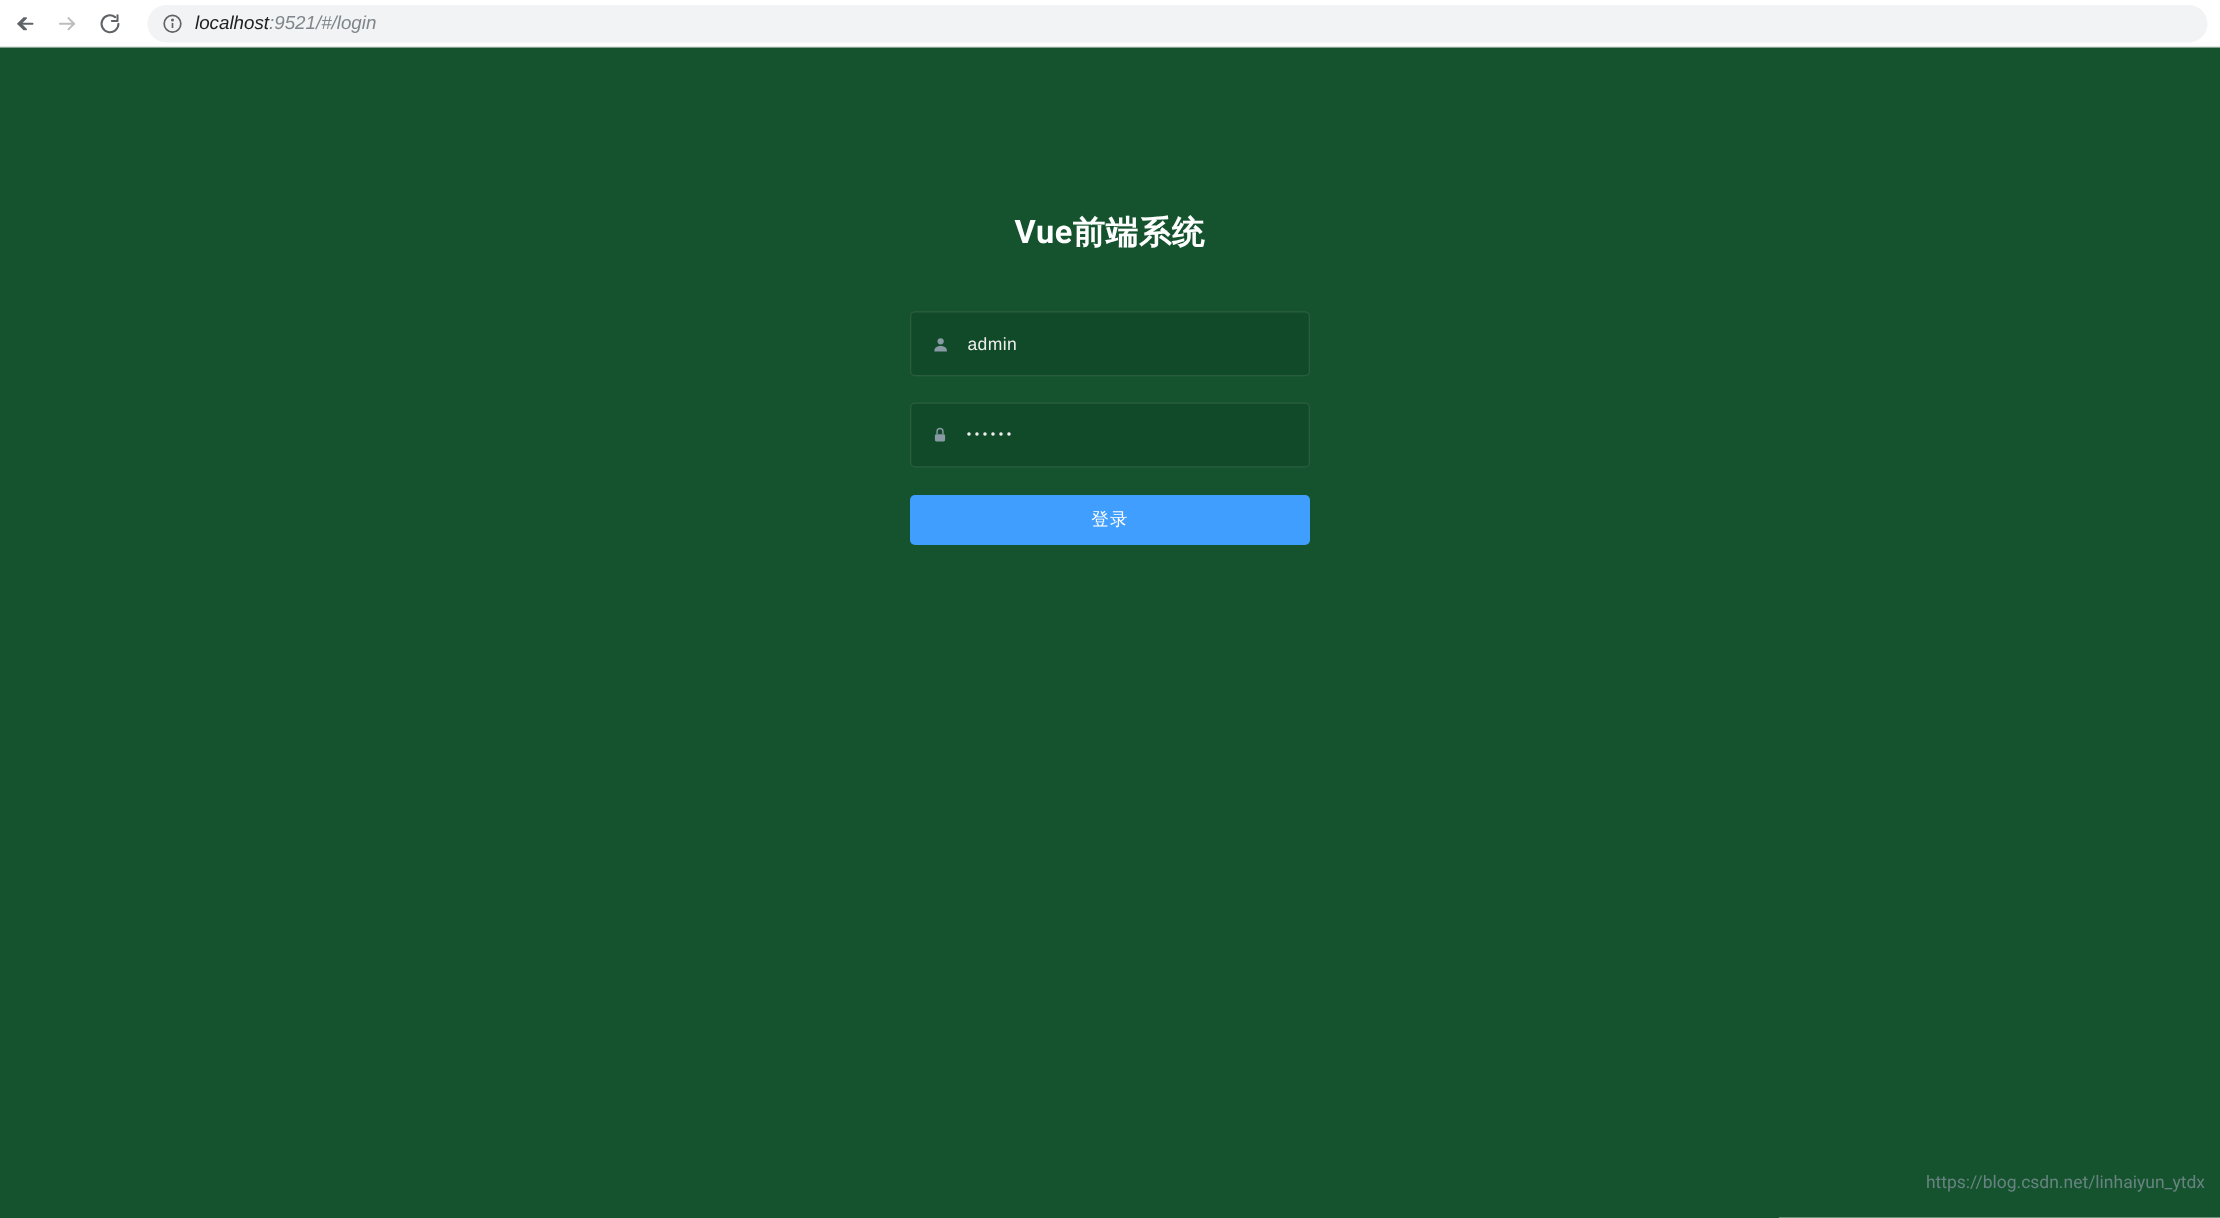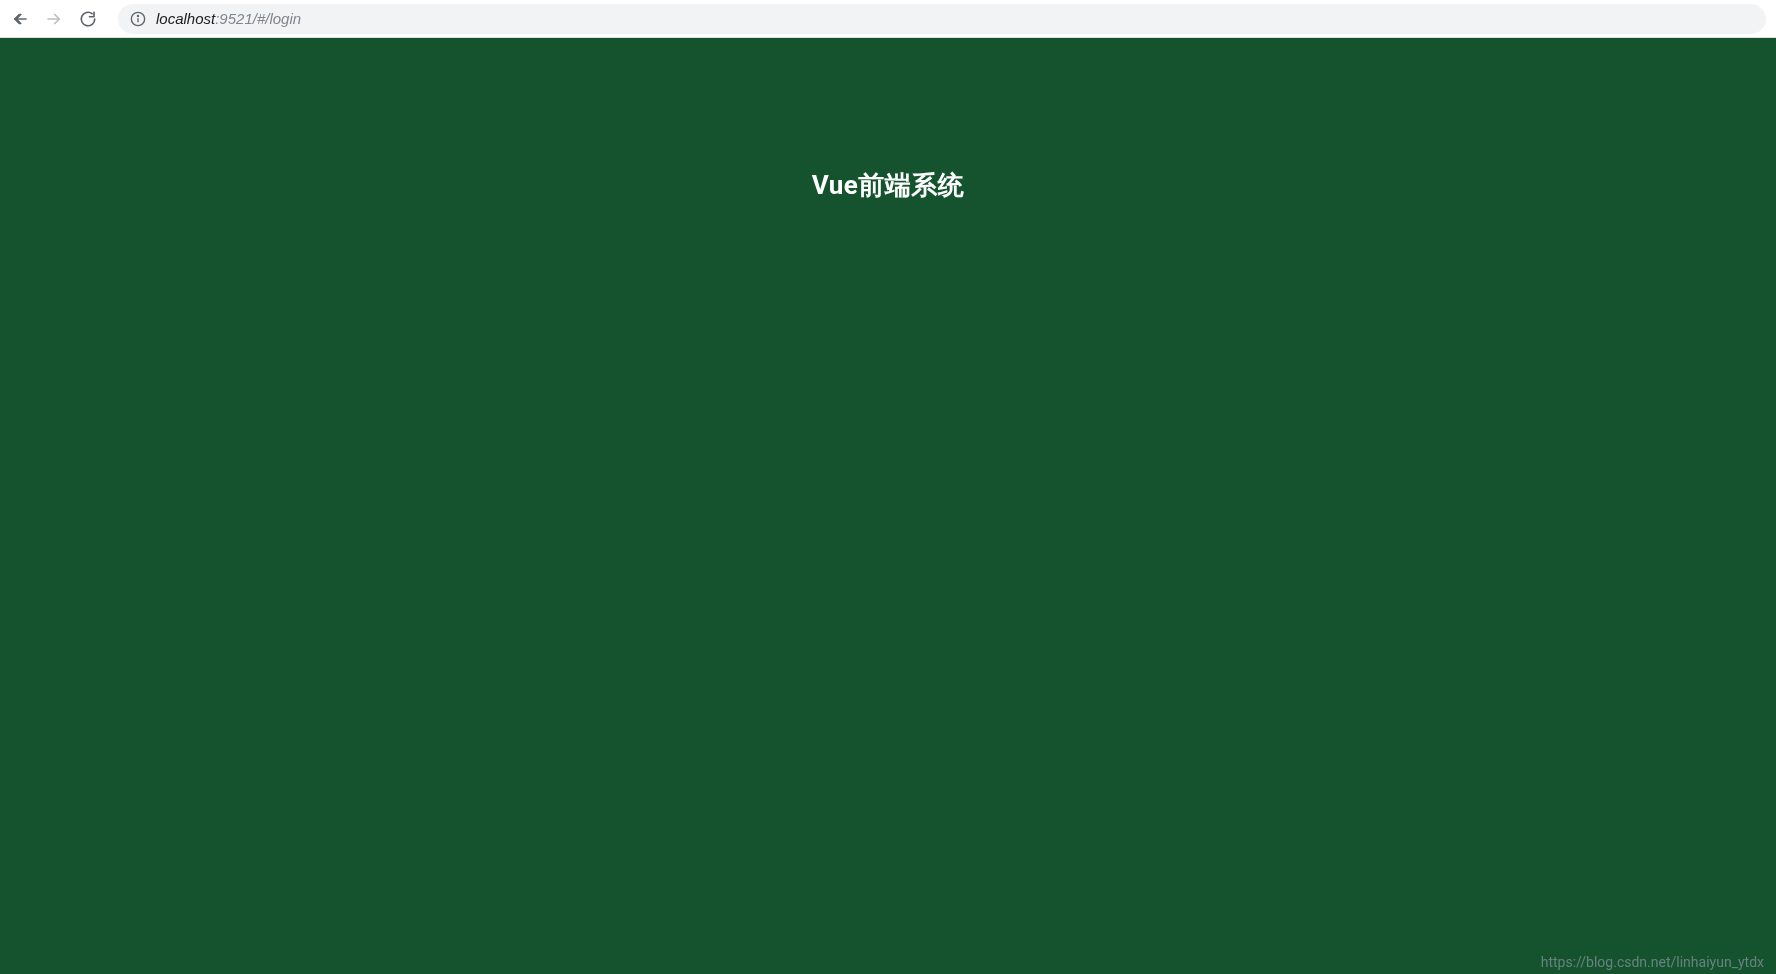--- a/index.html
+++ b/index.html
@@ -138,21 +138,21 @@
       border: none;
       border-radius: 4px;
       color: #ffffff;
       font-size: 14px;
       cursor: pointer;
       margin-top: 1px;
       letter-spacing: 1px;
     }
     .watermark {
       position: absolute;
-      bottom: 4px;
+      bottom: 20px;
       right: 12px;
       color: #8b97a5;
       font-size: 14px;
       opacity: 0.7;
     }
   </style>
 </head>
 <body>
 
 <div class="browser-toolbar">
@@ -185,15 +185,38 @@
     </span>
     <span class="url-text">
       <span class="url-host">localhost</span><span class="url-rest">:9521/#/login</span>
     </span>
   </div>
 </div>
 
 <div class="page-content">
   <h1 class="login-title">Vue前端系统</h1>
 
+  <form class="login-form">
+    <div class="input-wrapper">
+      <span class="input-icon">
+        <svg width="15" height="15" viewBox="0 0 24 24" fill="currentColor">
+          <circle cx="12" cy="8" r="4"></circle>
+          <path d="M4 20c0-4 3.5-6 8-6s8 2 8 6v1H4v-1z"></path>
+        </svg>
+      </span>
+      <input type="text" class="text-input" value="admin" style="">
+    </div>
+
+    <div class="input-wrapper">
+      <span class="input-icon">
+        <svg width="14" height="14" viewBox="0 0 24 24" fill="none" stroke="currentColor" stroke-width="2">
+          <rect x="5" y="11" width="14" height="10" rx="2" fill="currentColor" stroke="none"></rect>
+          <path d="M8 11V7a4 4 0 0 1 8 0v4" stroke="currentColor" fill="none"></path>
+        </svg>
+      </span>
+      <span class="password-dots">••••••</span>
+    </div>
+
+    <button type="button" class="login-button">登录</button>
+  </form>
 
   <div class="watermark">https://blog.csdn.net/linhaiyun_ytdx</div>
 </div>
 
 </body></html>

